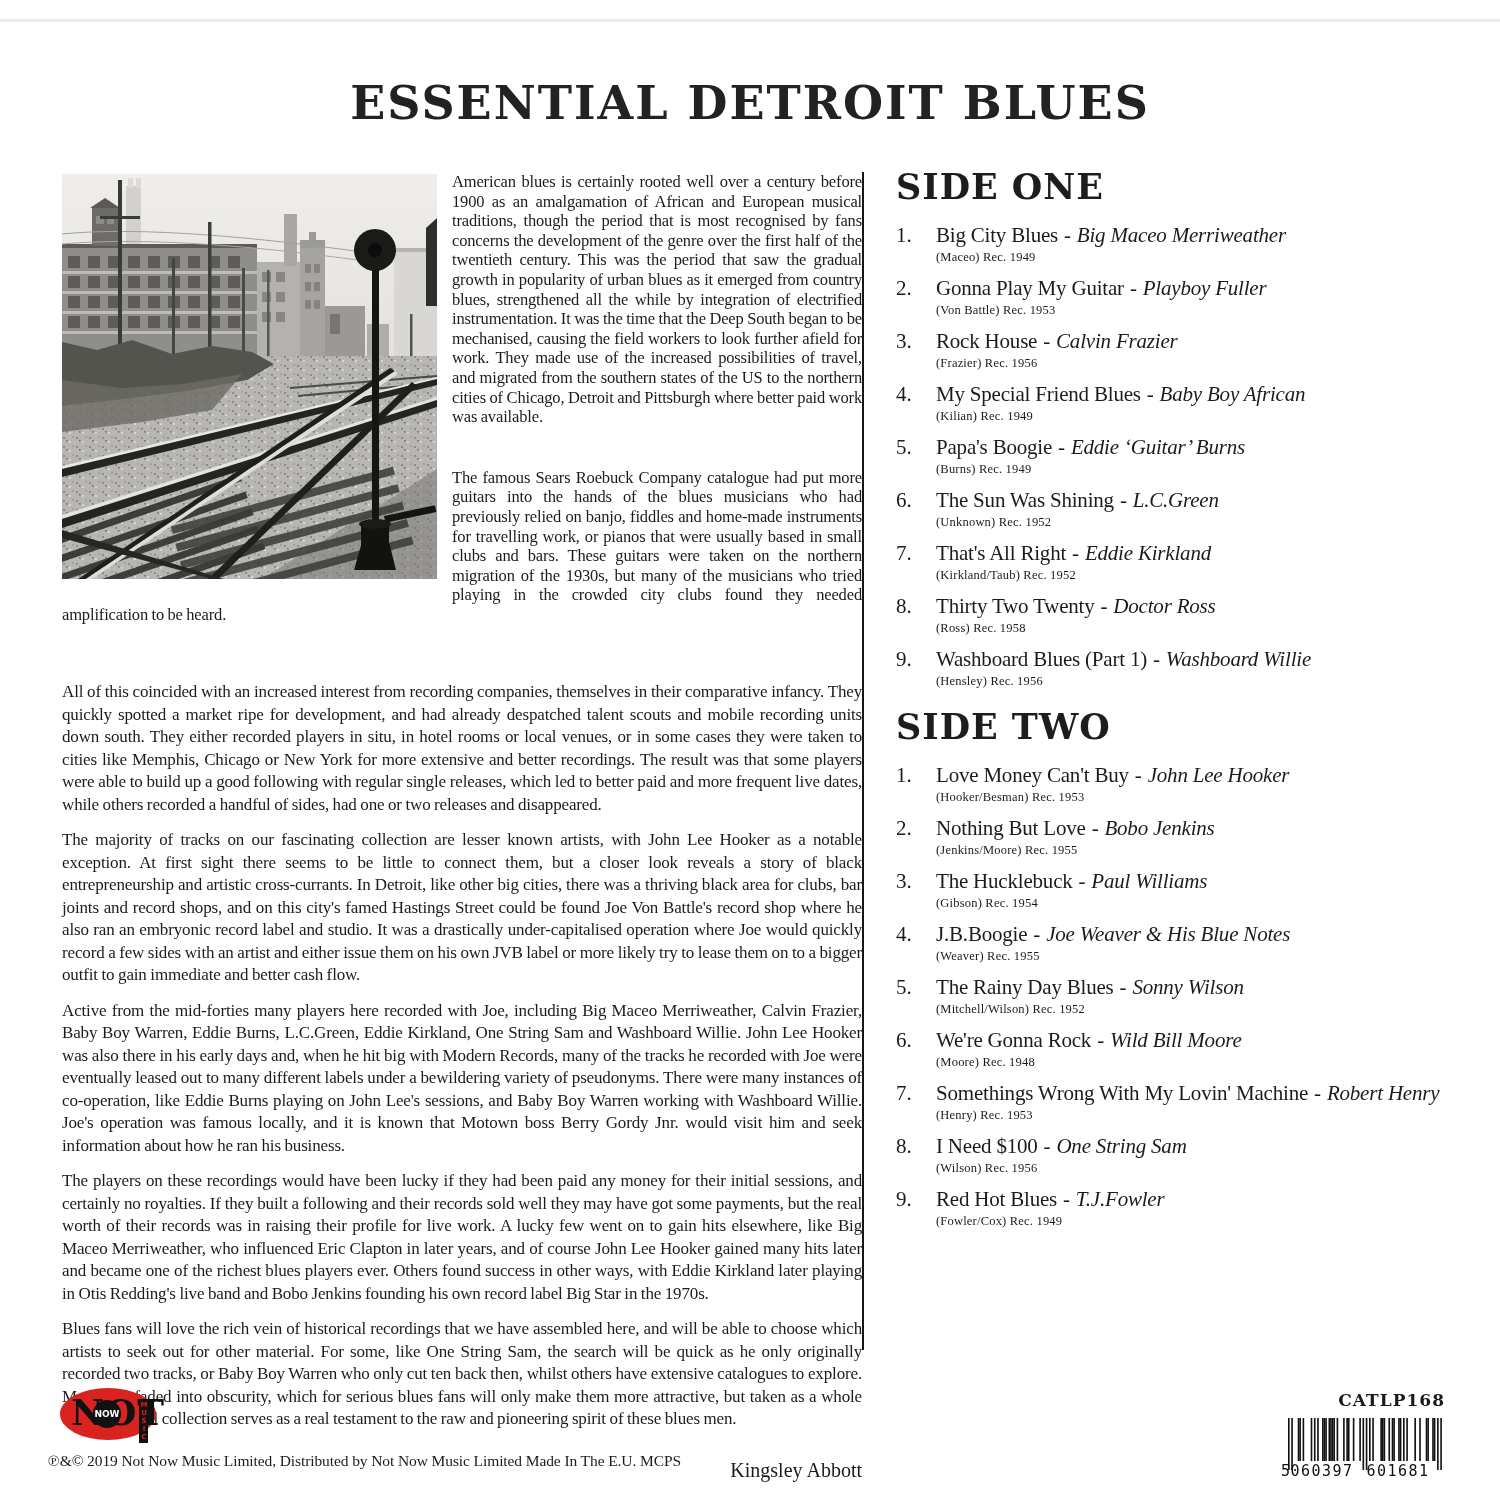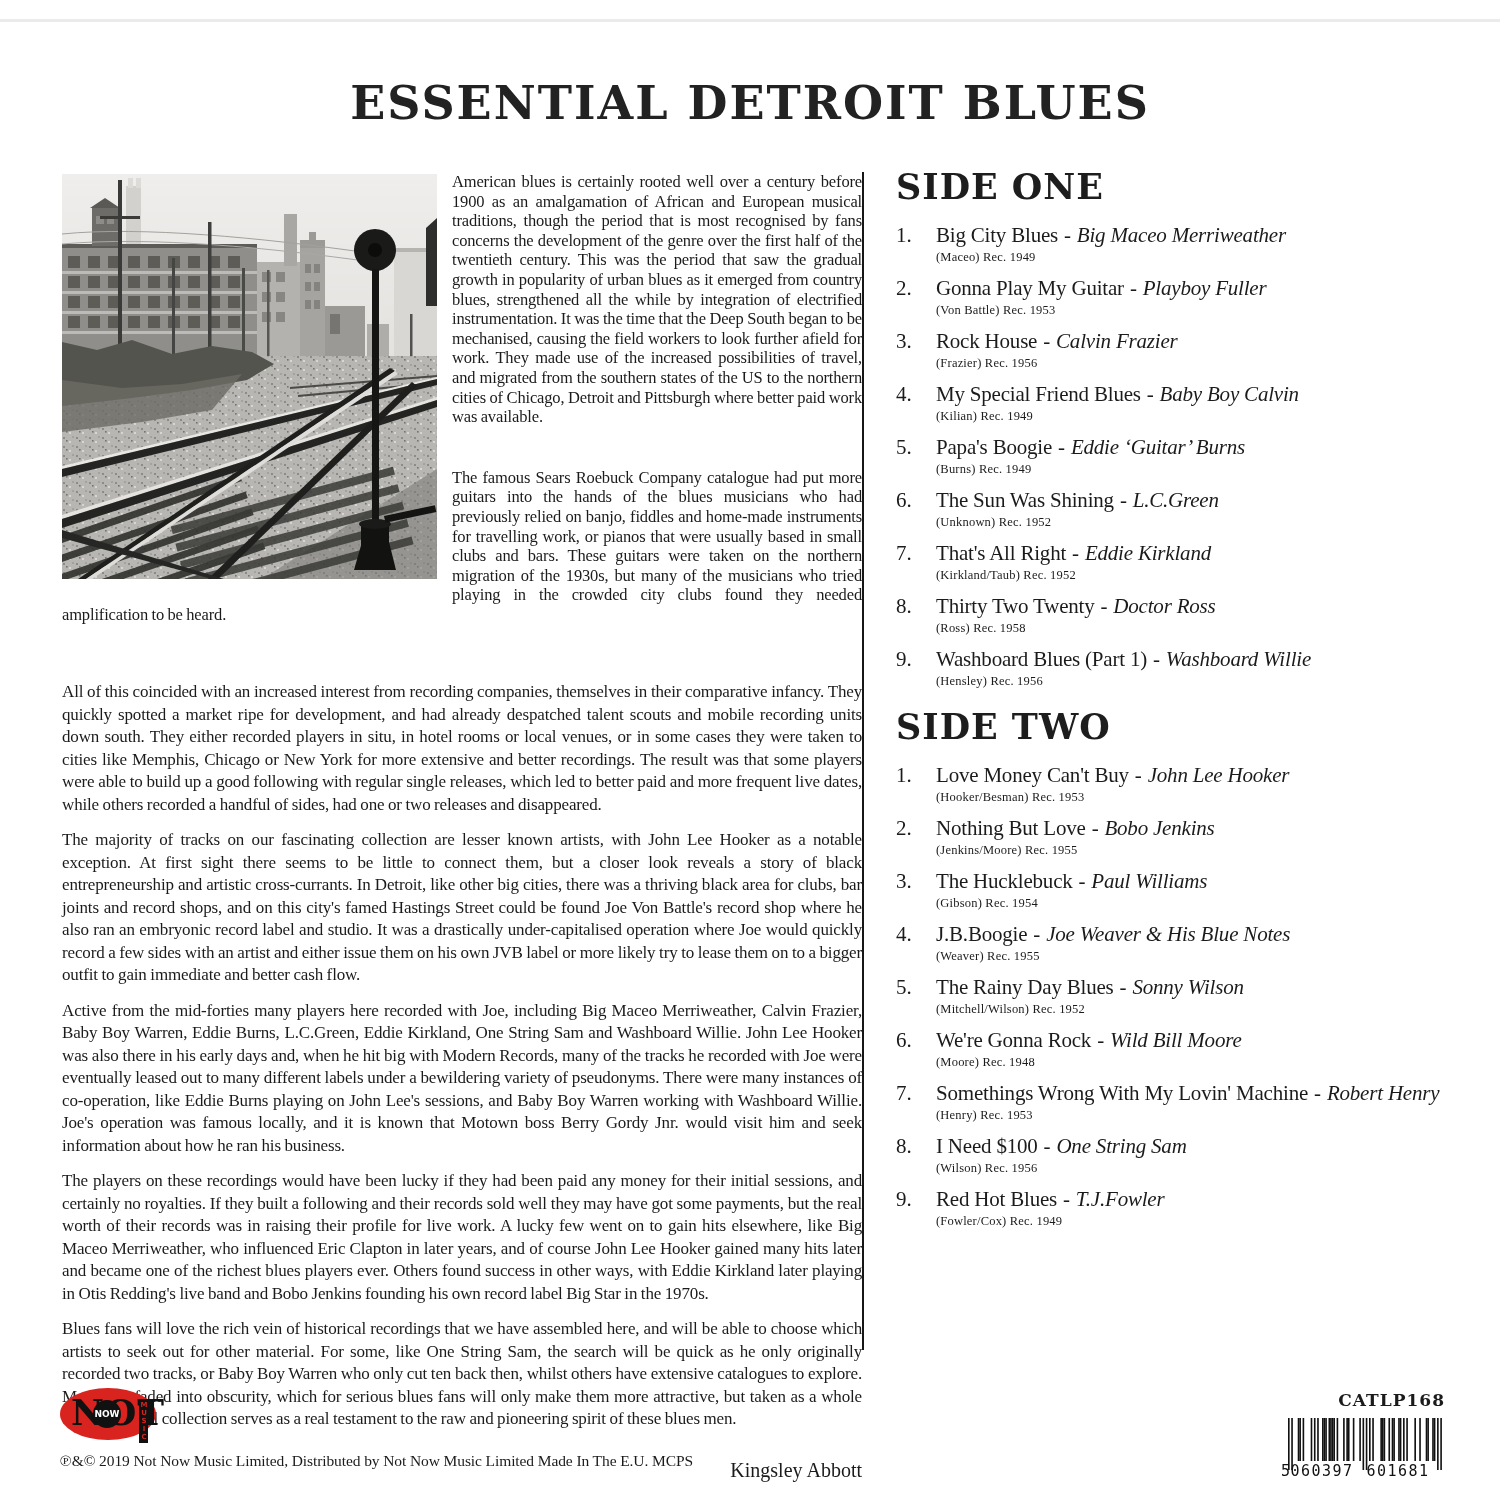--- a/index.html
+++ b/index.html
@@ -49,21 +49,21 @@
 
   
   .logo { position:absolute; left:60px; top:1388px; width:96px; height:52px; background:#d8231f; border-radius:50%; }
   .logo-not { position:absolute; left:11px; top:3px; font:900 36px "DejaVu Serif", serif; color:#111; letter-spacing:1px; }
   .logo-o-badge { position:absolute; left:33px; top:12px; width:28px; height:28px; background:#111; border-radius:50%;
                   display:flex; align-items:center; justify-content:center;text-align:center; }
   .logo-now { font:700 9px "DejaVu Sans", sans-serif; color:#ffffff; }
   .logo-music { position:absolute; right:8px; top:11px; writing-mode:vertical-rl; text-orientation:upright;
                 font:700 7px "DejaVu Sans", sans-serif; color:#d8231f; background:#111; padding:2px 1px; line-height:1; }
 
-  .copyright { position:absolute; left:60px; top:1452px; font-size:15.5px; letter-spacing:-0.1px; }
+  .copyright { position:absolute; left:48px; top:1452px; font-size:15.5px; letter-spacing:-0.1px; }
   .website { position:absolute; left:60px; top:1526px; font:700 27px "DejaVu Serif", serif; color:#9e2121; letter-spacing:0.5px;margin-top:17px; }
   .catalog { position:absolute; right:55px; top:1390px; font:700 17px "DejaVu Serif", serif; letter-spacing:1px; }
   .barcode { position:absolute; right:50px; top:1416px; width:176px; height:72px; }
 </style>
 </head>
 <body>
 
 <div class="page">
   <div class="top-rule"></div>
 
@@ -273,21 +273,21 @@
           <span class="tnum">3.</span>
           <span class="tbody">
             <span class="ttitle">Rock House</span><span class="tsep">-</span><span class="tartist">Calvin Frazier</span>
             <span class="tcredit">(Frazier) Rec. 1956</span>
           </span>
         </li>
 
         <li class="track">
           <span class="tnum">4.</span>
           <span class="tbody">
-            <span class="ttitle">My Special Friend Blues</span><span class="tsep">-</span><span class="tartist">Baby Boy Calvin</span>
+            <span class="ttitle">My Special Friend Blues</span><span class="tsep">-</span><span class="tartist">Baby Boy African</span>
             <span class="tcredit">(Kilian) Rec. 1949</span>
           </span>
         </li>
 
         <li class="track">
           <span class="tnum">5.</span>
           <span class="tbody">
             <span class="ttitle">Papa's Boogie</span><span class="tsep">-</span><span class="tartist">Eddie ‘Guitar’ Burns</span>
             <span class="tcredit">(Burns) Rec. 1949</span>
           </span>

